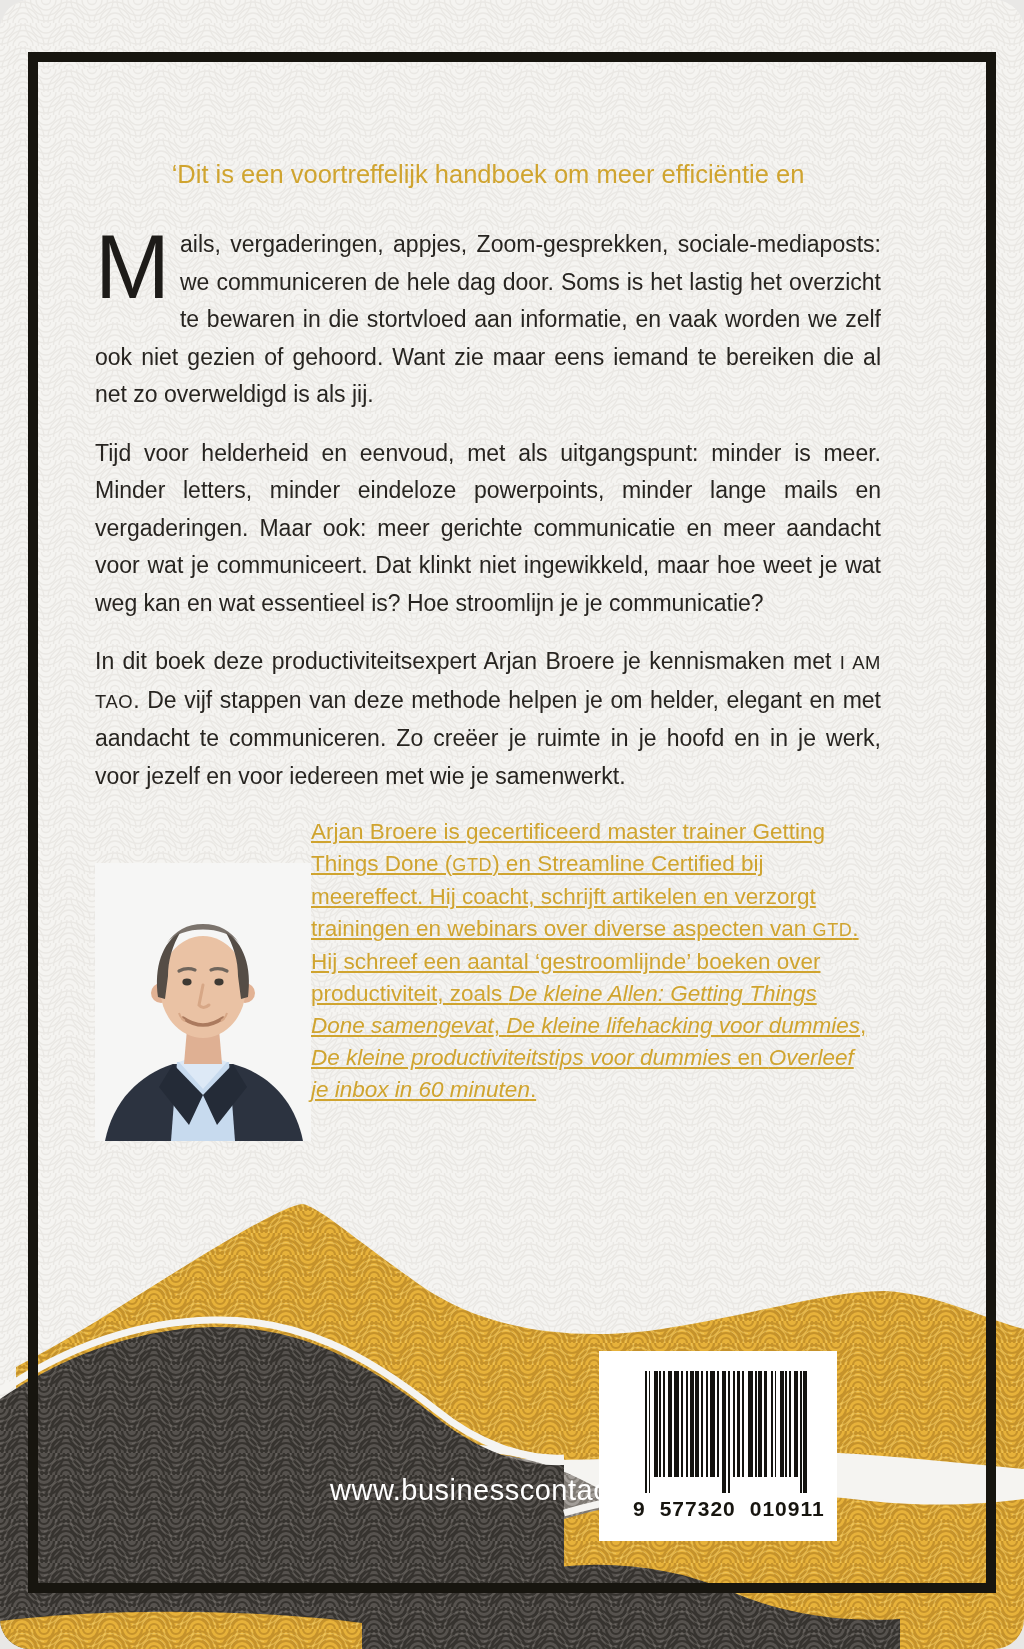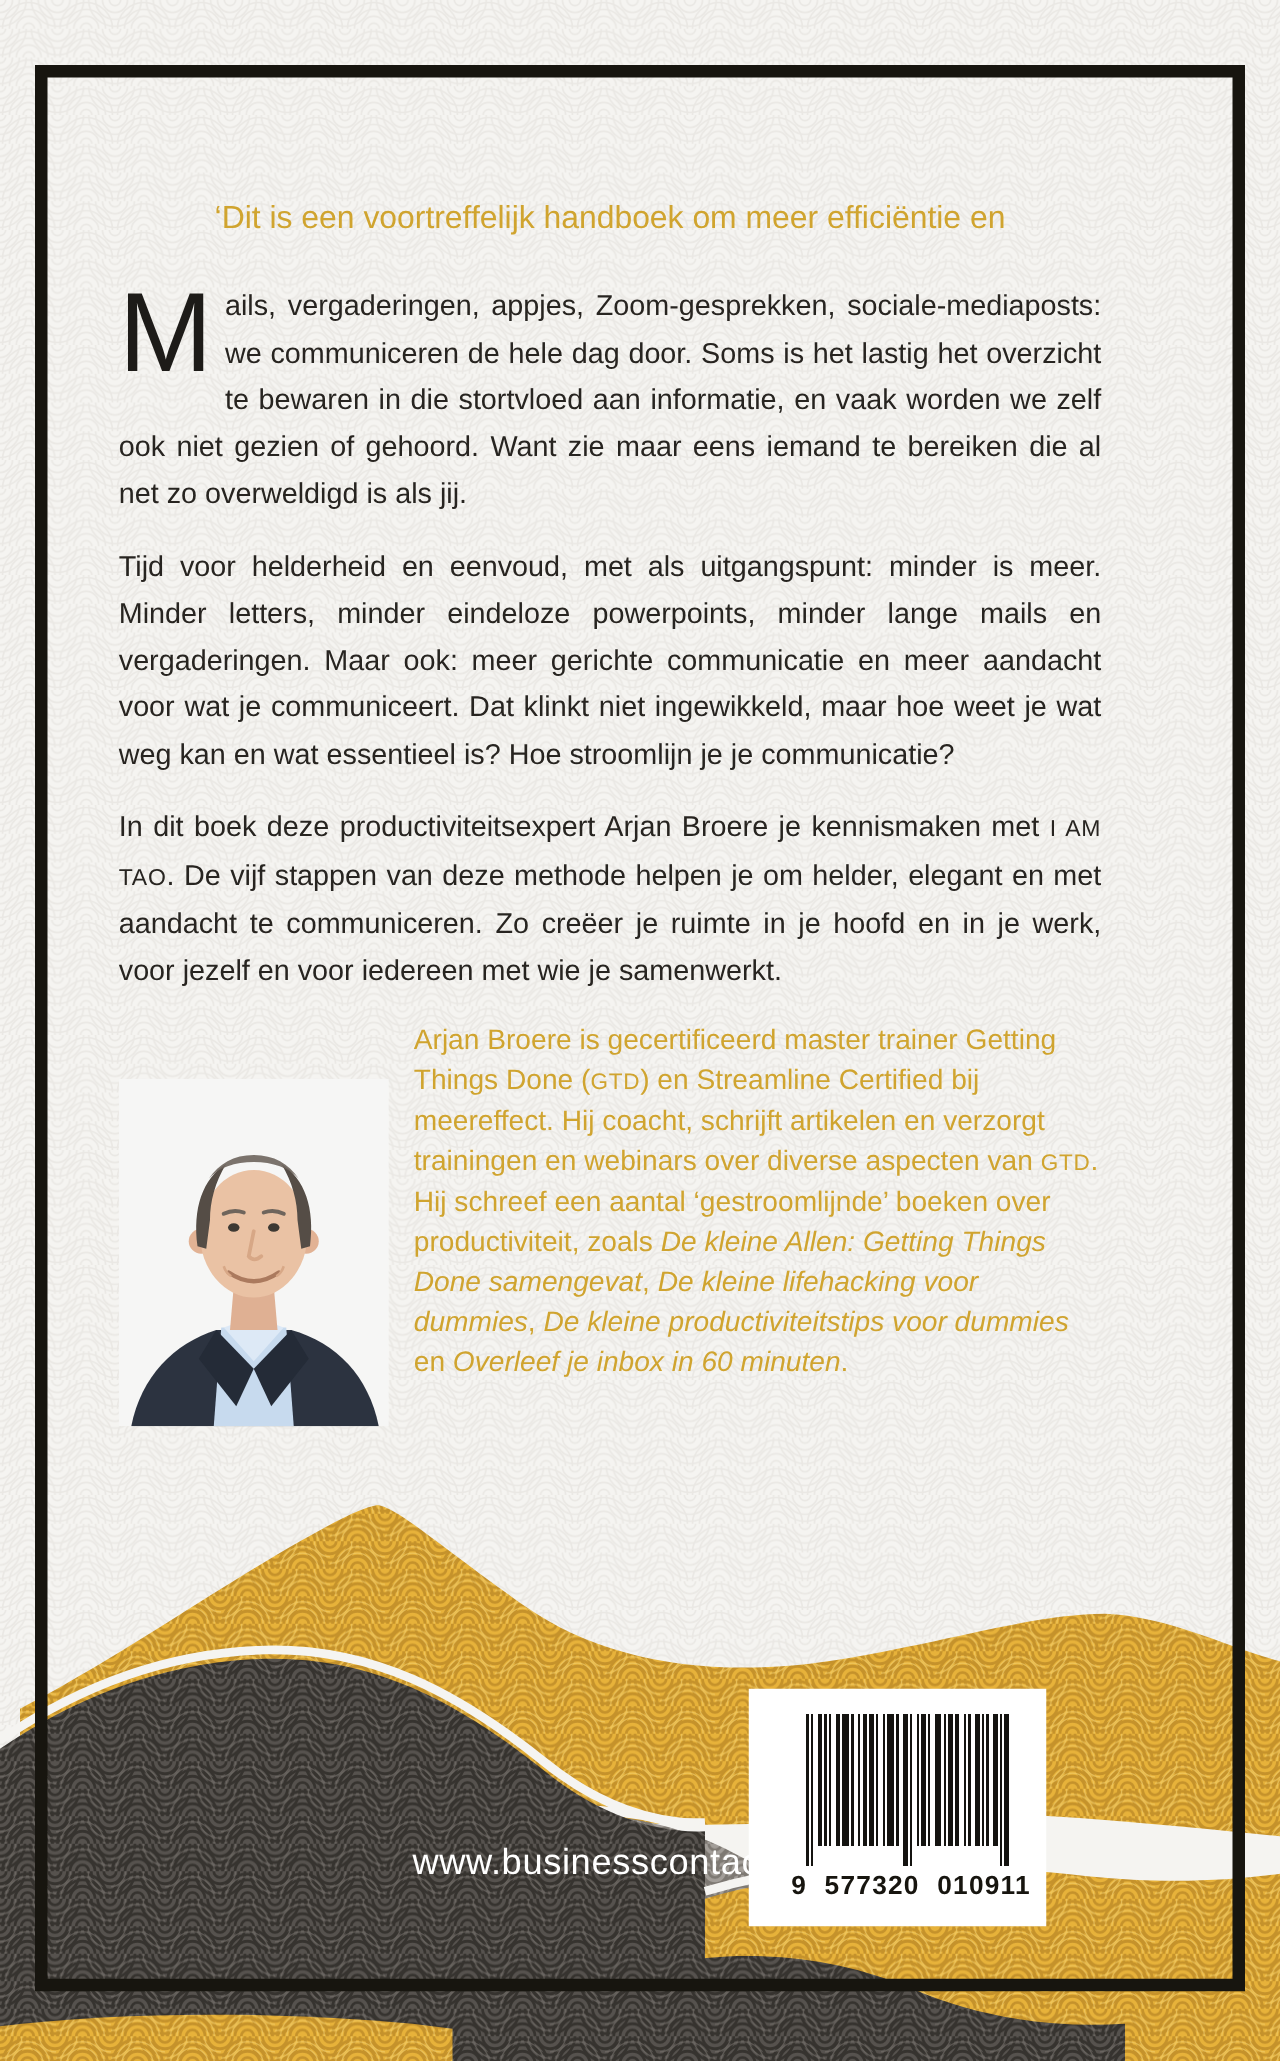--- a/index.html
+++ b/index.html
@@ -1,39 +1,40 @@
 <!DOCTYPE html>
 <html><head>
 <meta charset="utf-8">
 <style>
   html,body { margin:0; padding:0; background:#e9e8e6; }
   .cover {
     position:relative; width:1024px; height:1649px; overflow:hidden;
     background:#f5f4f1;
     font-family:"Liberation Sans", sans-serif;
+    border-radius:30px;
   }
   .bg-svg { position:absolute; left:0; top:0; width:1024px; height:1649px; z-index:0; }
   .frame {
     position:absolute; left:28px; top:52px; width:968px; height:1541px;
     border:10px solid #17150f; box-sizing:border-box; z-index:30; pointer-events:none;
   }
   .content { position:absolute; left:95px; top:152px; width:786px; z-index:10; }
   .quote { text-align:center; color:#d0a42f; font-size:25.5px; line-height:44px; margin-bottom:30px; }
   .quote .qline { white-space:nowrap; }
   .bodytext p {
     font-size:23px; line-height:37.5px; text-align:justify;
     color:#272420; margin:0 0 21px 0;
   }
   .dropcap {
     float:left; font-size:90px; line-height:72px; padding:5px 10px 0 0; color:#1d1b18;
   }
   .caps { font-size:0.8em; letter-spacing:0.6px; }
   .bio { display:flex; margin-top:18px; }
   .photo { width:216px; height:278px; margin-top:47px; flex:none; }
-  .bio-text { margin-left:20px; font-size:22.5px; line-height:32px; color:#d0a42f; width:556px; }
+  .bio-text { font-size:22.5px; line-height:32px; color:#d0a42f; width:556px;text-decoration:underline; }
   .bio-text .ital { font-style:italic; }
   .illustration { position:absolute; left:0; top:1189px; width:1024px; height:460px; z-index:5; }
   .site {
     position:absolute; top:1474px; left:330px; z-index:22;
     color:#ffffff; font-size:29px; letter-spacing:0.5px;
   }
   .barcode-box {
     position:absolute; left:599px; top:1351px; width:238px; height:190px;
     background:#ffffff; z-index:40; box-sizing:border-box; padding-top:20px;
   }

